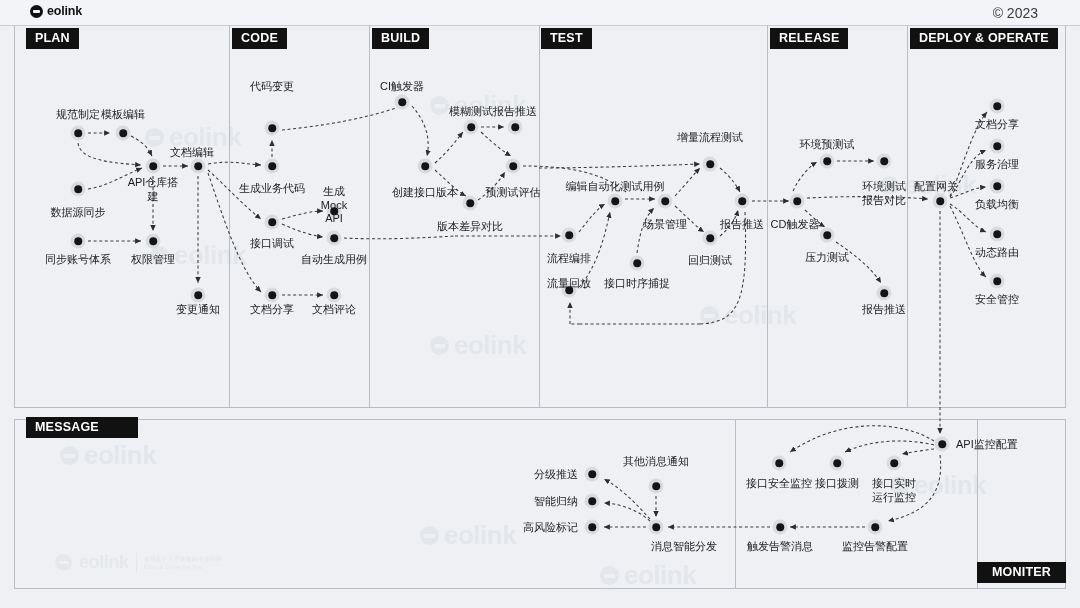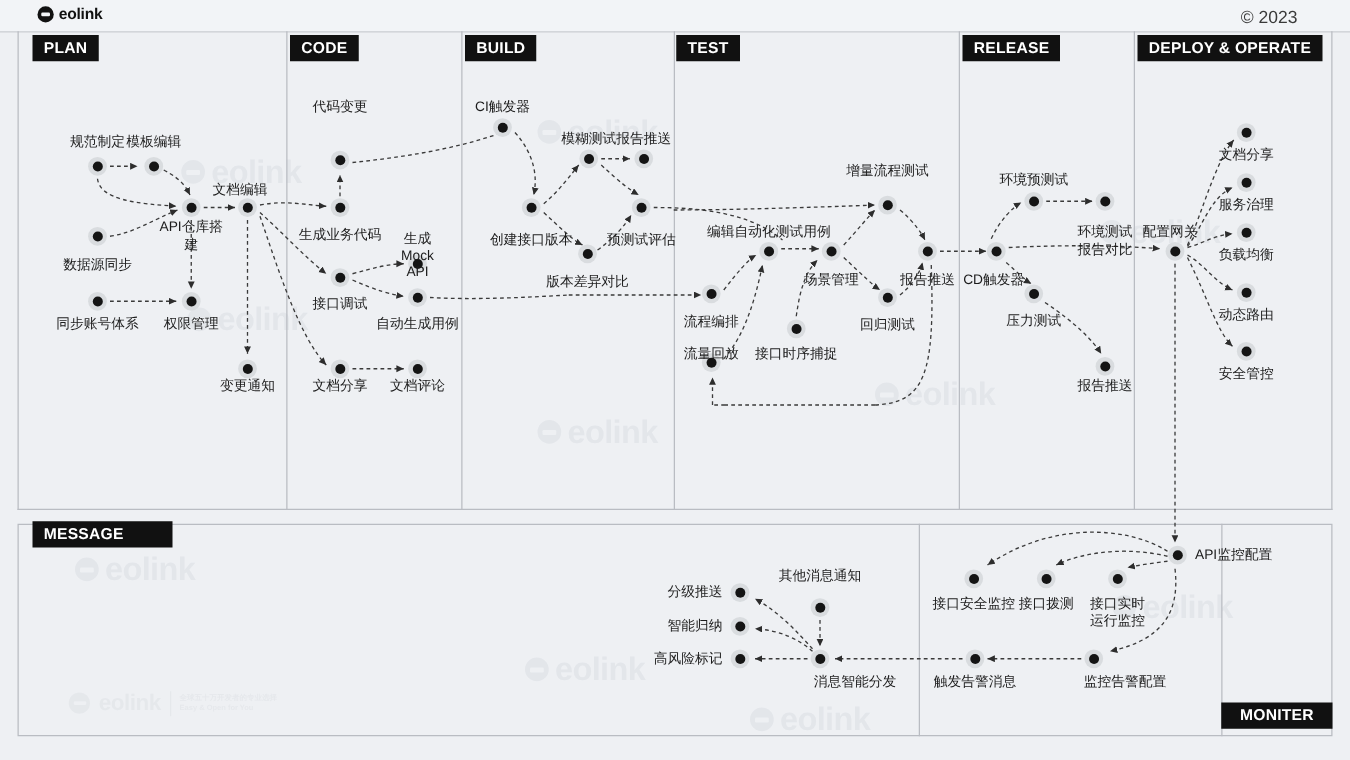--- a/index.html
+++ b/index.html
@@ -272,21 +272,21 @@
       <div class="lbl c" style="left: 656px; top: 540px; margin-left: 28px;">消息智能分发</div>
       <div class="node" style="left: 779px; top: 463px;"></div>
       <div class="lbl c" style="left: 779px; top: 477px;">接口安全监控</div>
       <div class="node" style="left: 837px; top: 463px;"></div>
       <div class="lbl c" style="left: 837px; top: 477px;">接口拨测</div>
       <div class="node" style="left: 894px; top: 463px;"></div>
       <div class="lbl c w" style="width: 50px; left: 894px; top: 477px;">接口实时运行监控</div>
       <div class="node" style="left: 780px; top: 527px;"></div>
       <div class="lbl c" style="left: 780px; top: 540px;">触发告警消息</div>
       <div class="node" style="left: 875px; top: 527px;"></div>
-      <div class="lbl c" style="left: 875px; top: 540px; margin-left: 25px;">监控告警配置</div>
+      <div class="lbl c" style="left: 875px; top: 540px;">监控告警配置</div>
       <div class="node" style="left: 942px; top: 444px;"></div>
       <div class="lbl" style="left: 956px; top: 438px;">API监控配置</div>
     </div>
 
   <div class="botwm">
     <span class="m"></span>
     <span class="t">eolink</span>
     <span class="bar"></span>
     <span class="sub">
       <span>全球五十万开发者的专业选择</span><br>

